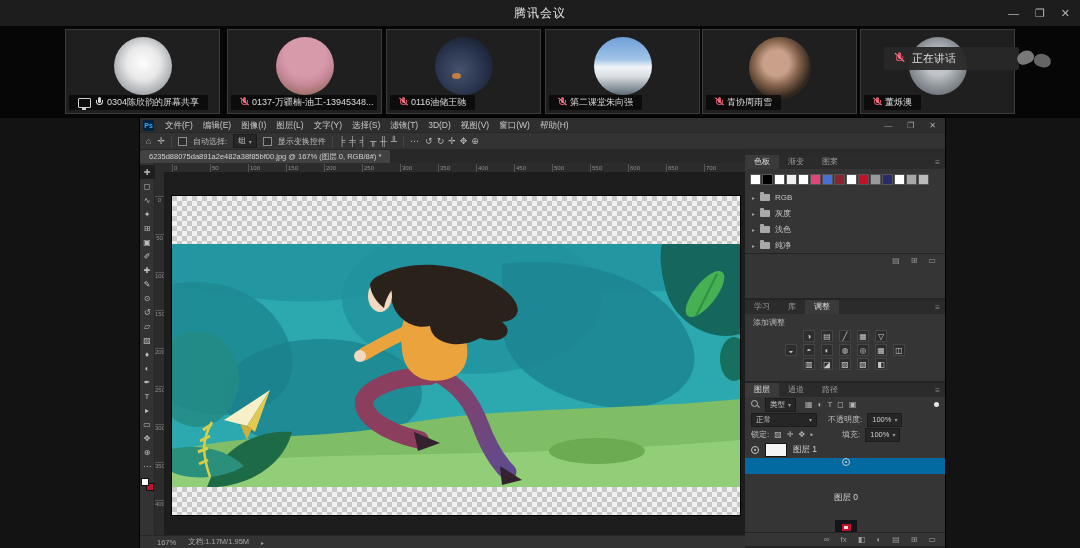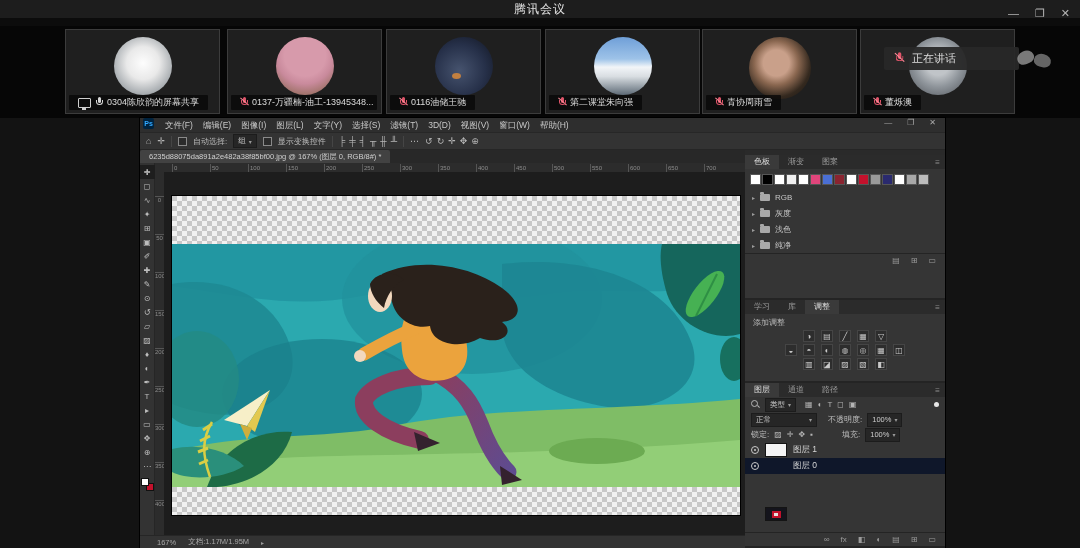--- a/index.html
+++ b/index.html
@@ -1,20 +1,20 @@
 <!DOCTYPE html>
 <html><head>
 <meta charset="utf-8">
 <style>
   html,body{margin:0;padding:0;background:#000;}
   .stage{position:relative;width:1080px;height:548px;overflow:hidden;background:#0c0c0c;
          font-family:"Liberation Sans","DejaVu Sans",sans-serif;-webkit-font-smoothing:antialiased;}
 
   
-  .titlebar{position:absolute;top:0;left:0;width:100%;height:18px;background:#1d1d1d;
+  .titlebar{position:absolute;top:0;left:0;width:100%;height:26px;background:#1d1d1d;
             display:flex;align-items:center;justify-content:center;}
   .titlebar .title{font-size:12px;color:#e3e3e3;letter-spacing:1px;}
   .win-controls{position:absolute;right:10px;top:0;height:26px;display:flex;align-items:center;gap:16px;
                 color:#b5b5b5;font-size:11px;}
   .win-controls span{cursor:default;line-height:26px;}
 
   
   .video-strip{position:absolute;top:26px;left:0;width:1080px;height:92px;background:#060606;}
   .tile{position:absolute;top:3px;width:155px;height:85px;background:#1f1f1f;border:1px solid #3c3c3c;box-sizing:border-box;}
   .tile.t1{left:65px}.tile.t2{left:227px}.tile.t3{left:386px}.tile.t4{left:545px}.tile.t5{left:702px}.tile.t6{left:860px}
@@ -42,21 +42,21 @@
          font-size:11px;color:#dedede;z-index:5;}
   .toast .mic{transform:scale(1.15);}
   .hand{position:absolute;width:17px;height:13px;background:#969696;border-radius:55% 55% 45% 45%;opacity:.8;z-index:5;}
   .hand.h1{left:1017px;top:25px;transform:rotate(-24deg);}
   .hand.h2{left:1034px;top:28px;transform:rotate(14deg);background:#7d7d7d;}
 
   
   .desktop{position:absolute;top:118px;left:0;width:1080px;height:430px;background:#131313;}
   .ps{position:absolute;left:140px;top:0;width:805px;height:430px;background:#333;outline:1px solid #000;font-size:8px;color:#c2c2c2;}
 
-  .ps-menubar{position:absolute;top:0;left:0;right:0;height:14px;background:#2e2e2e;display:flex;align-items:flex-start;padding-left:3px;box-sizing:border-box;}
+  .ps-menubar{position:absolute;top:0;left:0;right:0;height:14px;background:#2e2e2e;display:flex;align-items:center;padding-left:3px;box-sizing:border-box;}
   .ps-logo{width:11px;height:11px;background:#00233f;color:#31a8ff;font-size:7px;font-weight:bold;
            display:flex;align-items:center;justify-content:center;border-radius:2px;margin-right:6px;flex:none;}
   .menu-item{padding:0 5px;font-size:8.5px;color:#c8c8c8;line-height:14px;}
   .ps-win-controls{margin-left:auto;display:flex;gap:15px;padding-right:9px;font-size:8px;color:#aaa;}
 
   .ps-options{position:absolute;top:14px;left:0;right:0;height:18px;background:#333;border-top:1px solid #272727;
               border-bottom:1px solid #262626;display:flex;align-items:center;gap:6px;padding:0 6px;box-sizing:border-box;color:#b9b9b9;}
   .vsep{width:1px;height:11px;background:#454545;flex:none;}
   .cb{width:7px;height:7px;border:1px solid #8a8a8a;background:#2b2b2b;flex:none;}
   .sel{display:flex;align-items:center;gap:3px;background:#262626;border:1px solid #1c1c1c;padding:0 4px;height:12px;font-size:7.5px;color:#ccc;}
@@ -114,21 +114,21 @@
   .adj-row{display:flex;gap:6px;justify-content:center;}
   .adj-ic{width:12px;height:12px;background:#2d2d2d;border:1px solid #454545;color:#c9c9c9;font-size:8px;
           display:flex;align-items:center;justify-content:center;box-sizing:border-box;}
   .lrow{display:flex;align-items:center;gap:5px;height:15px;padding:0 6px;font-size:8px;color:#bdbdbd;}
   .mag{width:9px;height:9px;position:relative;flex:none;}
   .mag::before{content:"";position:absolute;left:0;top:0;width:5px;height:5px;border:1px solid #b5b5b5;border-radius:50%;}
   .mag::after{content:"";position:absolute;left:6px;top:6px;width:3px;height:1px;background:#b5b5b5;transform:rotate(45deg);}
   .licon{font-size:8px;color:#b5b5b5;}
   .togdot{width:5px;height:5px;border-radius:50%;background:#e6e6e6;margin-left:auto;}
   .layer-row{display:flex;align-items:center;gap:6px;height:16px;padding:0 4px 0 6px;font-size:8.5px;color:#d6d6d6;}
-  .layer-row.selected{background:#0f172a;}
+  .layer-row.selected{background:#0369a1;flex-direction:column;}
   .eye{width:8px;height:8px;border-radius:50%;border:1px solid #c9c9c9;position:relative;box-sizing:border-box;flex:none;}
   .eye::after{content:"";position:absolute;left:2px;top:2px;width:2px;height:2px;border-radius:50%;background:#c9c9c9;}
   .thumb{width:22px;height:14px;border:1px solid #141414;box-sizing:border-box;flex:none;}
   .thumb.white{background:#f5f5f5;}
   .thumb.art{background:#14141c;position:relative;}
   .thumb.art::after{content:"";position:absolute;left:6px;top:3px;width:9px;height:7px;background:#c3112c;}
   .thumb.art::before{content:"";position:absolute;left:8px;top:5px;width:4px;height:3px;background:#e8e0e0;z-index:1;}
 </style>
 </head>
 <body>

